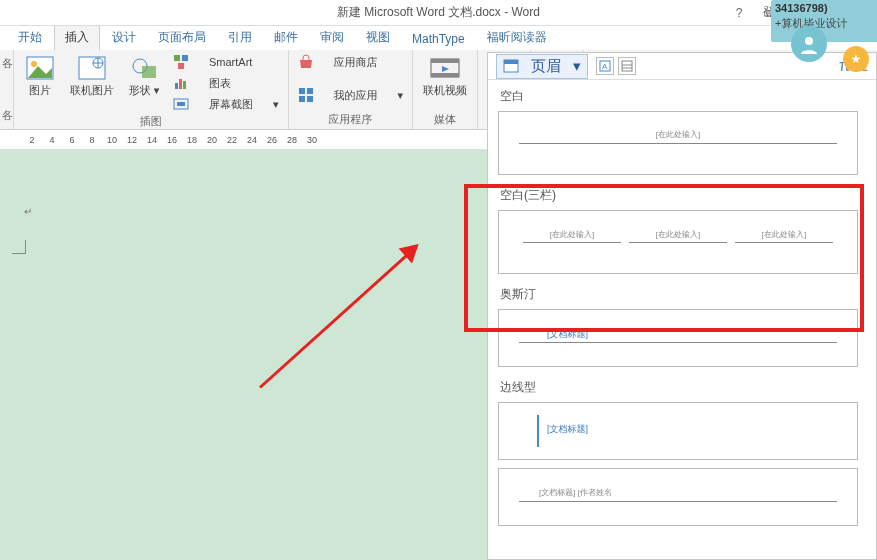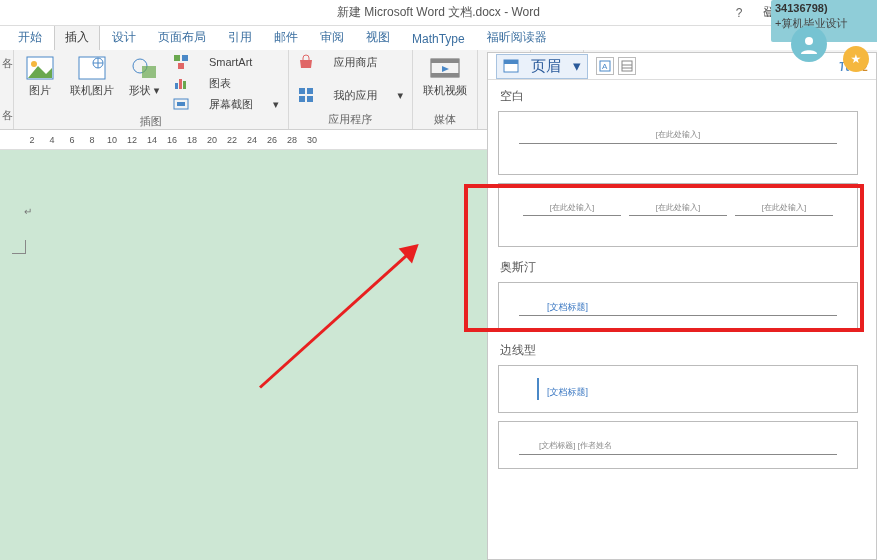--- a/index.html
+++ b/index.html
@@ -41,21 +41,21 @@
 .gal-head{height:27px;border-bottom:1px solid #ddd;display:flex;align-items:center;padding:0 8px;gap:8px}
 .gal-head .active-btn{display:flex;align-items:center;gap:12px;padding:2px 6px;border:1px solid #a8c3e0;background:#eaf1fa;color:#2a5a9a;font-size:15px;cursor:pointer}
 .gal-head .mini-ic{width:18px;height:18px;border:1px solid #bbb;display:flex;align-items:center;justify-content:center;cursor:pointer}
 .gal-scroll{overflow-y:auto;height:481px;padding:4px 18px 4px 10px}
 .gal-scroll::-webkit-scrollbar{width:14px}
 .gal-scroll::-webkit-scrollbar-thumb{background:#c2c2c2}
 .gal-scroll::-webkit-scrollbar-track{background:#eee}
 .section-head{background:#eee;font-size:12px;color:#666;padding:2px 6px;margin-bottom:2px}
 .item-title{font-size:12px;color:#555;padding:4px 2px}
 .preview-box{border:1px solid #bbb;height:64px;margin:2px 0 8px;padding:6px 20px;position:relative;display:flex;align-items:center;justify-content:center}
-.preview-box.tall{height:48px}
+.preview-box.tall{height:58px}
 .hdr-line{height:1px;background:#888;width:100%;position:relative}
 .hdr-center-text{position:absolute;left:50%;top:-14px;transform:translateX(-50%);font-size:8px;color:#888;white-space:nowrap}
 .three-col{display:flex;justify-content:space-between;width:100%;position:relative}
 .three-col .segment{flex:1;border-bottom:1px solid #888;margin:0 4px;position:relative}
 .three-col .segment .t{position:absolute;top:-13px;left:50%;transform:translateX(-50%);font-size:8px;color:#888;white-space:nowrap}
 .austin-box .aus-link{position:absolute;left:48px;top:18px;font-size:9px;color:#3b78c2}
 .austin-box .rule{position:absolute;left:20px;right:20px;top:32px;height:1px;background:#888}
 .border-box .bar{position:absolute;left:38px;top:12px;bottom:12px;width:2px;background:#4a88c7}
 .border-box .lnk{position:absolute;left:48px;top:20px;font-size:9px;color:#3b78c2}
 .silk-box .silk-text{position:absolute;left:40px;top:18px;font-size:8px;color:#888}
@@ -305,20 +305,21 @@
   </div>
   <div class="gal-scroll">
 
     <div class="item-title">空白</div>
     <div class="preview-box">
       <div class="hdr-line">
           <span class="hdr-center-text">[在此处输入]</span>
         </div>
     </div>
 
+    <div class="item-title">空白(三栏)</div>
     <div class="preview-box">
       <div class="three-col">
         <div class="segment">
             <span class="t">[在此处输入]</span>
           </div>
         <div class="segment">
             <span class="t">[在此处输入]</span>
           </div>
         <div class="segment">
             <span class="t">[在此处输入]</span>

